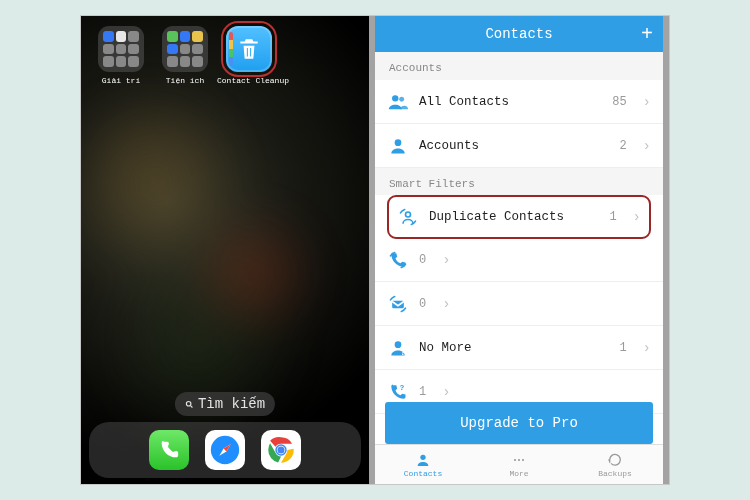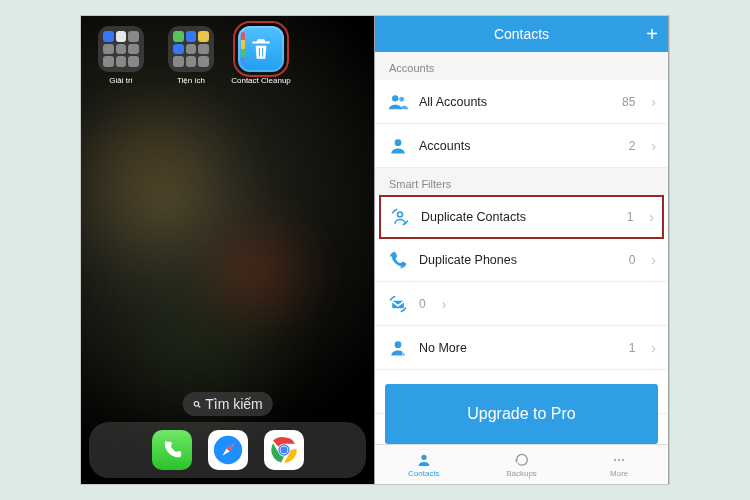--- a/index.html
+++ b/index.html
@@ -11,38 +11,39 @@
   }
   .frame {
     width: 590px; height: 470px;
     background: #fff;
     display: flex;
     border: 1px solid #c7c7c7;
   }
   .phone {
     width: 50%; height: 100%;
     position: relative; overflow: hidden;
-    border-right: 1px solid #a3a3a3;
+    border-right: 6px solid #a3a3a3;
+    font-family: Liberation Mono, monospace;
   }
   
   .home {
     background: radial-gradient(circle at 30% 40%, #3a3a2a 0%, #1a1a14 35%, #000 75%);
   }
   .home-blur {
     position:absolute; inset:0;
     background:
       radial-gradient(circle at 25% 35%, rgba(120,90,40,.4) 0, transparent 25%),
       radial-gradient(circle at 60% 55%, rgba(160,60,30,.35) 0, transparent 22%),
       radial-gradient(circle at 40% 70%, rgba(40,60,30,.4) 0, transparent 28%);
     filter: blur(18px);
   }
   .apps-row {
     position: absolute; top: 10px; left: 0; right: 0;
     display: flex; justify-content: flex-start;
-    padding: 0 8px; gap: 6px;
+    padding: 0 8px; 
   }
   .app-slot { width: 64px; text-align: center; }
   .app-folder, .app-icon {
     width: 46px; height: 46px; margin: 0 auto 4px;
     border-radius: 11px;
     display: flex; align-items: center; justify-content: center;
     position: relative;
   }
   .app-folder { background: rgba(80,80,80,.6); }
   .mini-grid {
@@ -99,25 +100,25 @@
   .row {
     height: 44px; display:flex; align-items:center;
     padding: 0 12px; border-bottom: 1px solid #eee;
     font-size: 12.5px; color:#222; gap:10px;
     position:relative;
   }
   .row .icon { width:22px; height:22px; display:flex; align-items:center; justify-content:center; flex-shrink:0; }
   .row .label { flex:1; }
   .row .count { color:#9a9a9a; font-size:12px; margin-right:6px; }
   .row .chev { color:#c2c2c2; font-size:14px; }
-  .row.hl { border:2px solid #9a2626; border-radius:0; height:44px; margin:-1px 4px; padding:8px 8px; }
+  .row.hl { border:2px solid #9a2626; border-radius:9px; height:44px; margin:-1px 12px; padding:8px 8px; }
   .upgrade {
     position:absolute; bottom:40px; left:10px; right:10px;
     background:#2f9ee5; color:#fff; text-align:center;
-    font-size:16px; padding:21px 0; border-radius:3px;
+    font-size:14px; padding:13px 0; border-radius:3px;
   }
   .tabbar {
     position:absolute; bottom:0; left:0; right:0; height:40px;
     background:#fafafa; border-top:1px solid #ddd;
     display:flex;
   }
   .tab { flex:1; display:flex; flex-direction:column; align-items:center; justify-content:center; gap:1px; font-size:8px; color:#9a9a9a; }
   .tab.active { color:#2f9ee5; }
   .tab svg { width:16px; height:16px; }
   .scroll { position:relative; flex:1; overflow:hidden; }
@@ -223,21 +224,21 @@
       <div class="list">
         <div class="row">
           <span class="icon">
               <svg viewBox="0 0 24 24" width="22" height="22" fill="#2f9ee5">
                 <circle cx="9" cy="8" r="3.5"></circle>
                 <circle cx="16" cy="9" r="2.7" opacity=".8"></circle>
                 <path d="M2 20c0-3 3-5 7-5s7 2 7 5H2z"></path>
                 <path d="M14 20c0-2 2-4 5-4 2 0 4 1 4 4h-9z" opacity=".8"></path>
               </svg>
             </span>
-          <span class="label">All Accounts</span>
+          <span class="label">All Contacts</span>
           <span class="count">85</span>
           <span class="chev">›</span>
         </div>
         <div class="row">
           <span class="icon">
               <svg viewBox="0 0 24 24" width="20" height="20" fill="#2f9ee5">
                 <circle cx="12" cy="8" r="4"></circle>
                 <path d="M4 21c0-4 4-6 8-6s8 2 8 6H4z"></path>
               </svg>
             </span>
@@ -261,21 +262,20 @@
           <span class="count">1</span>
           <span class="chev">›</span>
         </div>
         <div class="row">
           <span class="icon">
               <svg viewBox="0 0 24 24" width="20" height="20" fill="none" stroke="#2f9ee5" stroke-width="2">
                 <path d="M6 3c-1 0-2 1-2 2 0 8 7 15 15 15 1 0 2-1 2-2v-3l-4-1-2 2c-3-1-5-3-6-6l2-2-1-4H6z" fill="#2f9ee5" stroke="none"></path>
                 <path d="M3 7a9 9 0 0 1 5-4M21 17a9 9 0 0 1-5 4" stroke-linecap="round"></path>
               </svg>
             </span>
-          <span class="label">Duplicate Phones</span>
           <span class="count">0</span>
           <span class="chev">›</span>
         </div>
         <div class="row">
           <span class="icon">
               <svg viewBox="0 0 24 24" width="20" height="20" fill="none" stroke="#2f9ee5" stroke-width="2">
                 <rect x="5" y="8" width="14" height="9" rx="1.5" fill="#2f9ee5" stroke="none"></rect>
                 <path d="M5 9l7 5 7-5" stroke="#fff"></path>
                 <path d="M3 7a9 9 0 0 1 5-4M21 17a9 9 0 0 1-5 4" stroke-linecap="round"></path>
               </svg>
@@ -325,29 +325,29 @@
 
     <div class="tabbar">
       <div class="tab active">
         <svg viewBox="0 0 24 24" fill="currentColor">
             <circle cx="12" cy="8" r="4"></circle>
             <path d="M4 21c0-4 4-6 8-6s8 2 8 6H4z"></path>
           </svg>
         <span>Contacts</span>
       </div>
       <div class="tab">
-        <svg viewBox="0 0 24 24" fill="none" stroke="currentColor" stroke-width="2">
-            <path d="M4 12a8 8 0 1 1 2 5M4 12H2m2 0v4"></path>
-          </svg>
-        <span>Backups</span>
-      </div>
-      <div class="tab">
         <svg viewBox="0 0 24 24" fill="currentColor">
             <circle cx="6" cy="12" r="1.6"></circle>
             <circle cx="12" cy="12" r="1.6"></circle>
             <circle cx="18" cy="12" r="1.6"></circle>
           </svg>
         <span>More</span>
       </div>
+      <div class="tab">
+        <svg viewBox="0 0 24 24" fill="none" stroke="currentColor" stroke-width="2">
+            <path d="M4 12a8 8 0 1 1 2 5M4 12H2m2 0v4"></path>
+          </svg>
+        <span>Backups</span>
+      </div>
     </div>
   </div>
 
 </div>
 
 </body></html>

